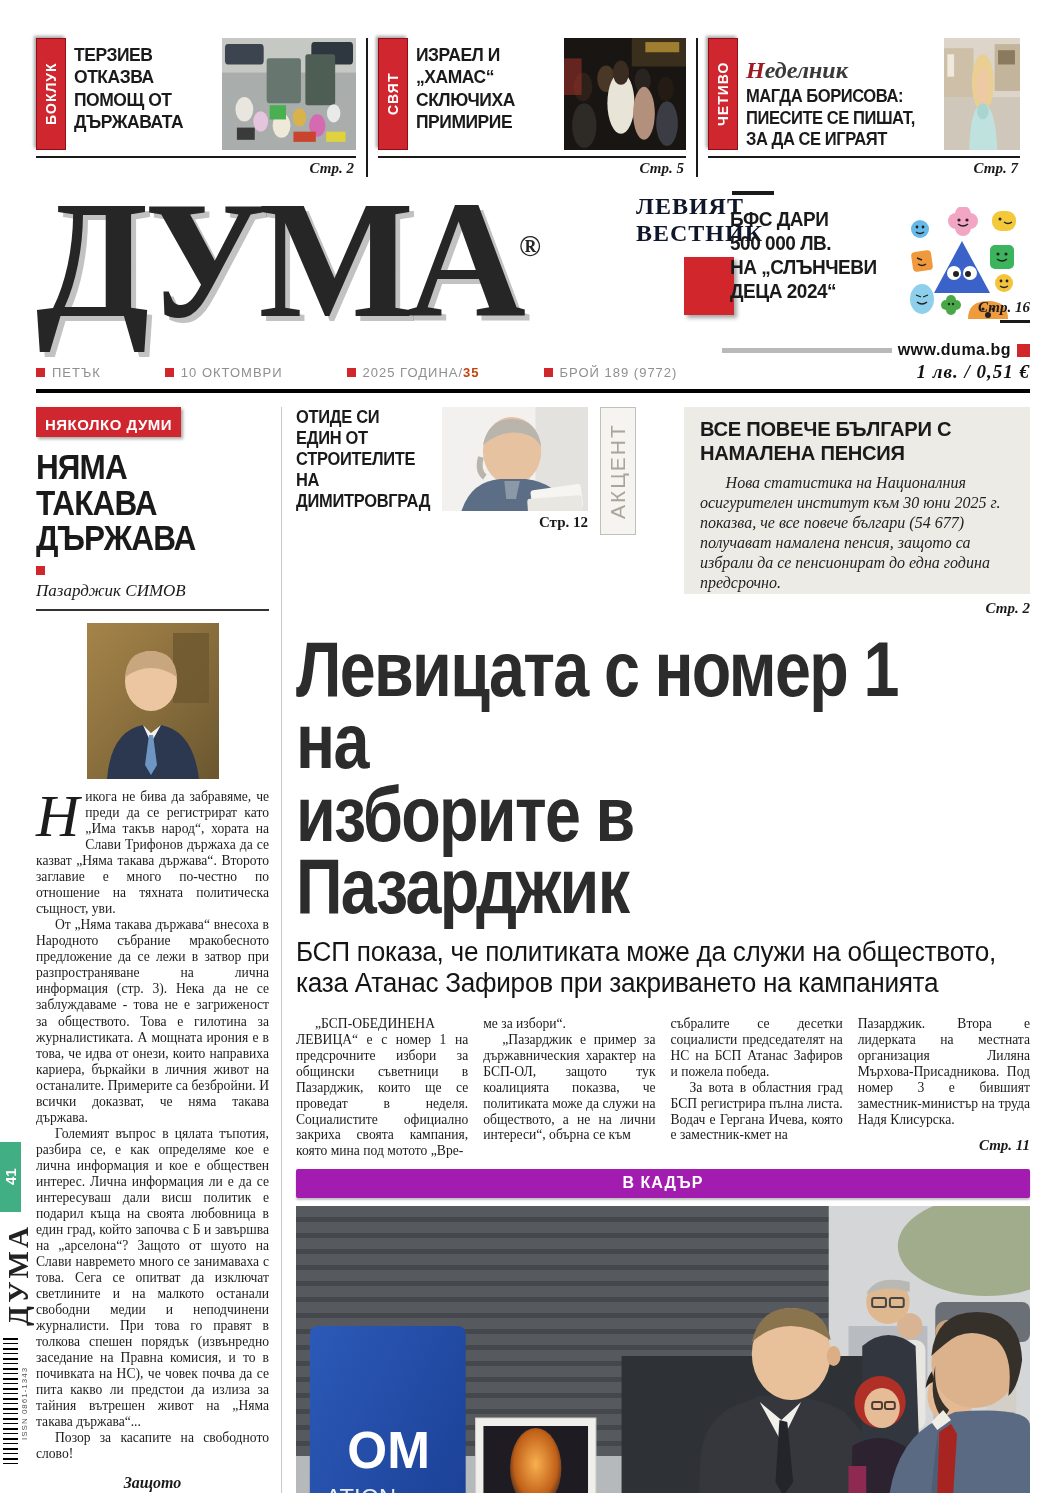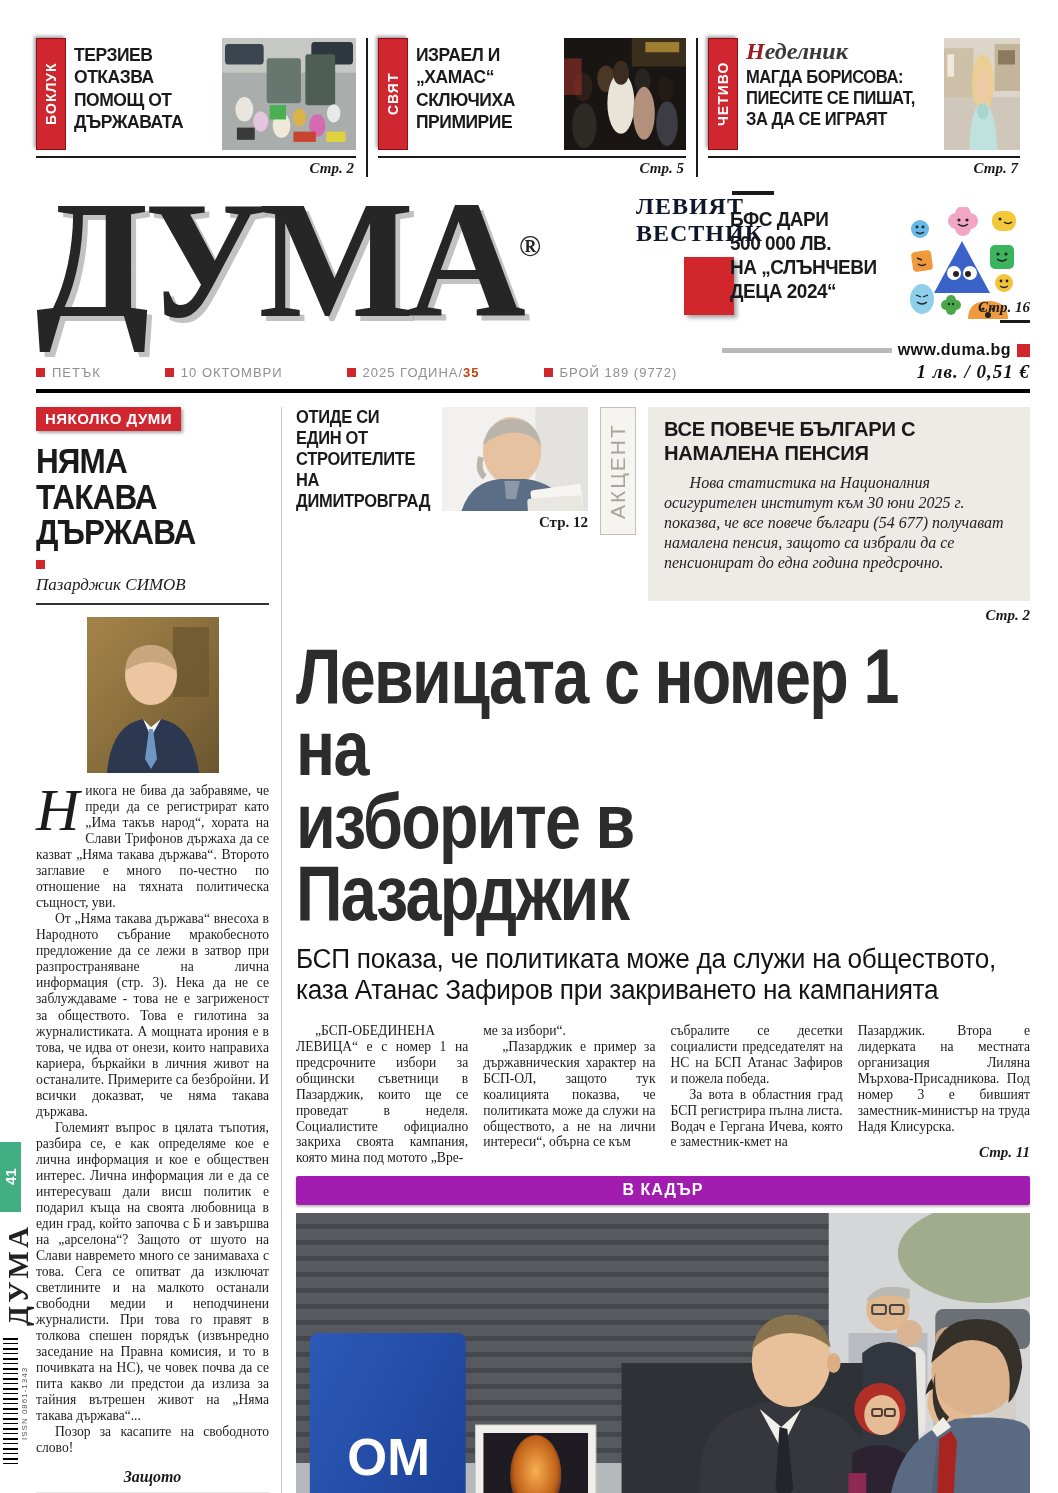--- a/index.html
+++ b/index.html
@@ -28,21 +28,21 @@
     box-shadow:2px 2px 3px rgba(0,0,0,.35);
   }
   .t-title {
     font-weight:800; font-size:19px; line-height:1.18; letter-spacing:-.5px;
     width:140px; padding-top:6px;
     transform:scaleX(.92); transform-origin:left top;
   }
   .t3 .t-title { width:190px; padding-top:0; font-size:18px; }
   .t-photo { flex:1; align-self:stretch; }
   .t-photo svg { width:100%; height:100%; display:block; }
-  .t-col { display:flex; flex-direction:column; justify-content:flex-start; }
+  .t-col { display:flex; flex-direction:column; justify-content:flex-end; }
   .nedelnik {
     font-family:"Liberation Serif", serif; font-style:italic; font-weight:bold;
     font-size:24px; color:#3a3a3a; margin-bottom:2px;
   }
   .nedelnik::first-letter { color:#9e1b22; }
   .t-foot {
     border-top:2px solid #1a1a1a; margin-top:6px; padding:2px 2px 0 0;
     text-align:right; font-family:"Liberation Serif", serif;
     font-style:italic; font-weight:bold; font-size:15px;
   }
@@ -116,21 +116,21 @@
   }
 
   
   .content { display:flex; margin-top:14px; }
   .leftcol { width:246px; padding-right:12px; border-right:1px solid #c9c9c9; }
   .main { flex:1; padding-left:14px; }
 
   
   .rubric {
     display:inline-block; background:#cf2630; color:#fff; font-weight:800;
-    font-size:15px; letter-spacing:.5px; padding:3px 9px 4px;
+    font-size:15px; letter-spacing:.5px; padding:9px 9px 4px;
     box-shadow:2px 2px 3px rgba(0,0,0,.35);
   }
   .op-title {
     font-weight:800; font-size:35px; line-height:1.02; letter-spacing:-1px;
     margin:12px 0 10px; transform:scaleX(.9); transform-origin:left top;
   }
   .op-bullet { width:9px; height:9px; background:#d1262c; margin:2px 0 6px; }
   .op-author { font-family:"Liberation Serif", serif; font-style:italic; font-size:17px; margin-bottom:8px; }
   .op-rule { border:none; border-top:2px solid #333; }
   .op-photo { width:132px; height:156px; margin:12px auto 10px; display:block; }
@@ -158,21 +158,21 @@
   .obit-photo { width:150px; height:104px; }
   .obit-photo svg { width:100%; height:100%; }
   .obit-page { text-align:right; font-family:"Liberation Serif", serif; font-weight:bold; font-size:15px; margin-top:2px; }
   .akcent-label {
     width:36px; height:128px; background:#f5f4f1; border:1px solid #c2c0ba;
     color:#a9a59b; font-size:21px; letter-spacing:2px;
     writing-mode:vertical-rl; transform:rotate(180deg);
     display:flex; align-items:center; justify-content:center;
   }
   .accent-wrap { flex:1; }
-  .accent-box { background:#ecebe6; padding:10px 16px 28px; }
+  .accent-box { background:#ecebe6; padding:10px 16px 1px;margin-left:36px; }
   .accent-title { font-weight:800; font-size:21px; letter-spacing:-.3px; transform:scaleX(.96); transform-origin:left top; }
   .accent-text {
     font-family:"Liberation Serif", serif; font-style:italic; font-size:16px;
     line-height:1.25; margin-top:8px; text-indent:1.6em; color:#222;
   }
   .accent-page { text-align:right; font-family:"Liberation Serif", serif; font-style:italic; font-weight:bold; font-size:15px; margin-top:6px; }
 
   
   .headline {
     font-weight:800; font-size:77px; line-height:.94; letter-spacing:-2px; color:#2c2c2c;

